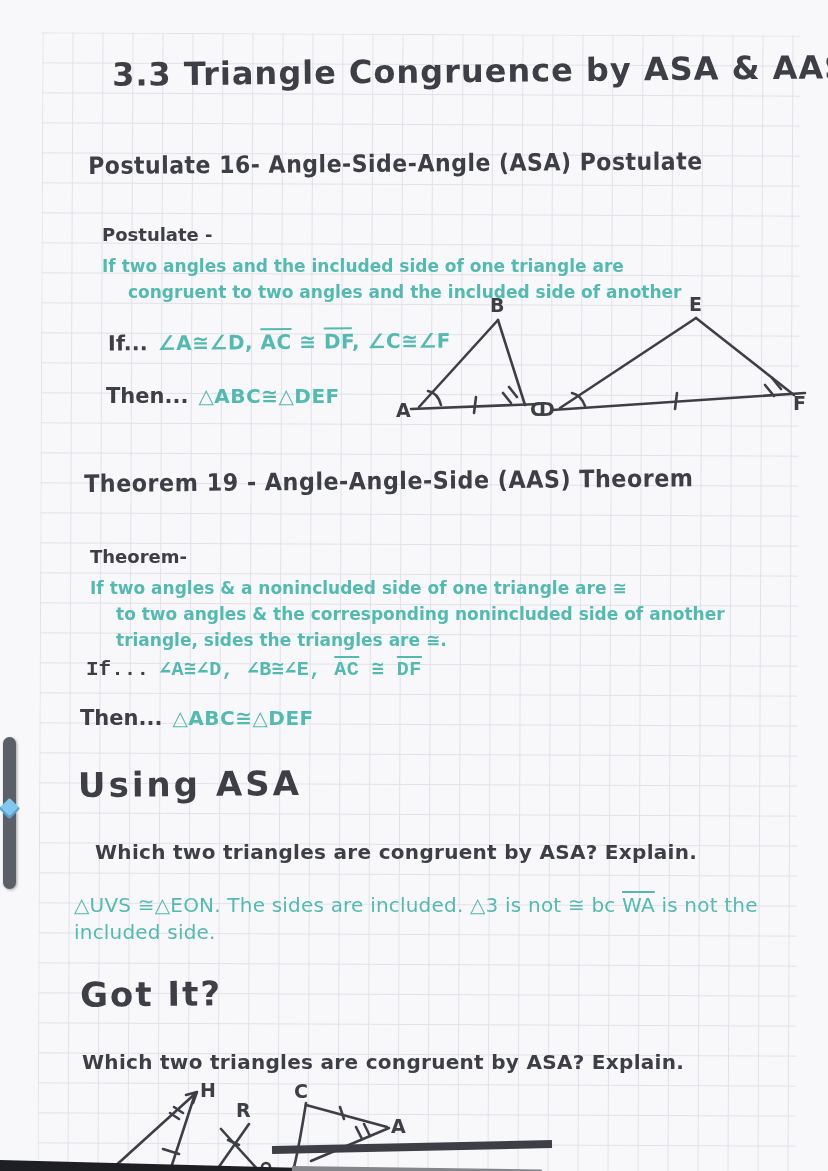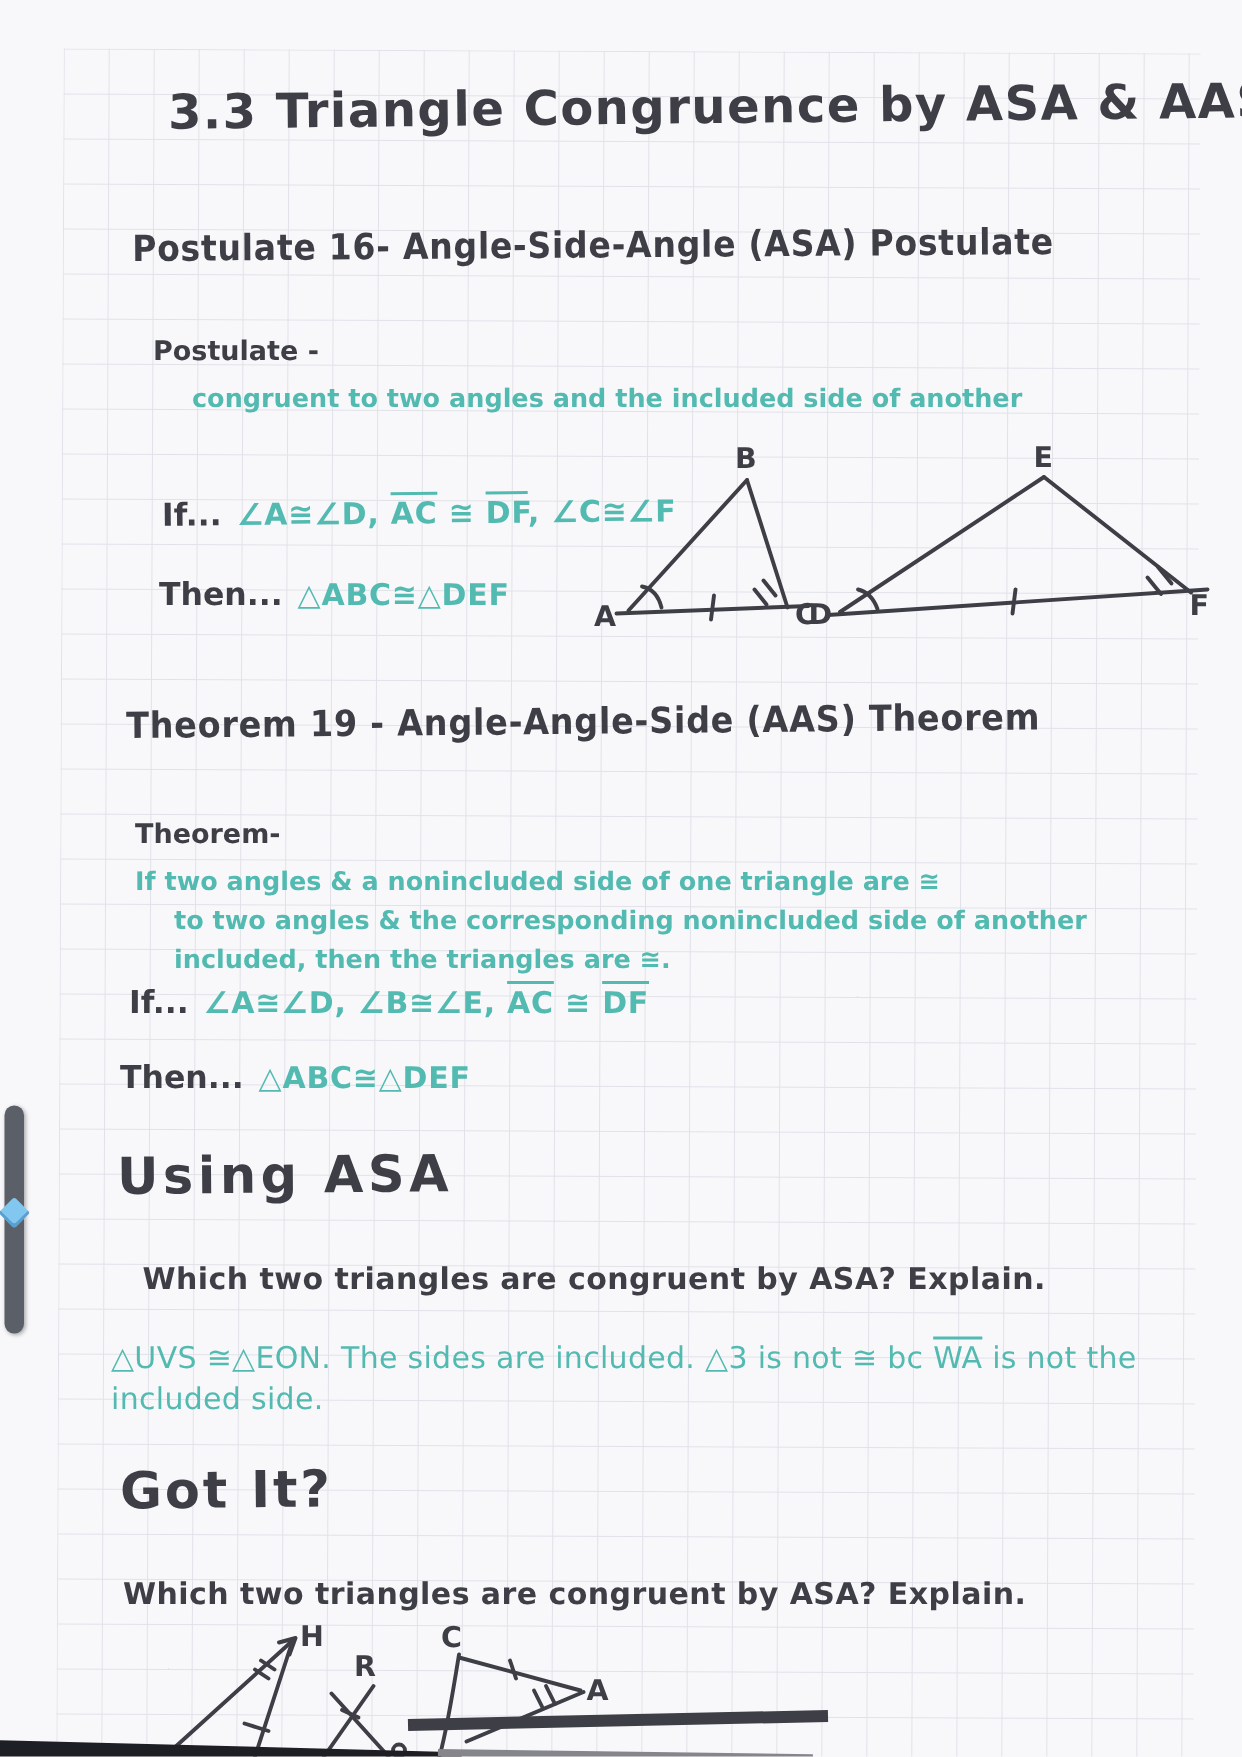--- a/index.html
+++ b/index.html
@@ -43,21 +43,21 @@
   .def-lines{font-size:17px; line-height:26px; color:var(--ink-teal); font-weight:bold;}
   .def-lines .l2,.def-lines .l3{margin-left:26px;}
   .post-def{left:102px; top:224px; width:700px;}
   .theo-def{left:90px; top:546px; width:730px;}
 
   .math-row{white-space:nowrap; font-size:20px;}
   .math-row .kw{font-weight:bold; font-size:21px; color:var(--ink-black); margin-right:10px;}
   .math-row .m{color:var(--ink-teal); font-weight:bold; letter-spacing:.5px;}
   .row-if1{left:108px; top:330px; transform:rotate(-.5deg);}
   .row-then1{left:106px; top:384px;}
-  .row-if2{left:86px; top:656px;}
+  .row-if2{left:86px; top:656px;font-family:Liberation Mono, monospace;}
   .row-then2{left:80px; top:706px;}
 
   .h-theorem{
     left:84px; top:470px; font-size:24px; font-weight:bold; white-space:nowrap;
     transform:scaleX(.93) rotate(-.5deg); transform-origin:left top; letter-spacing:.5px;
   }
   .h-using{left:78px; top:764px; font-size:34px; font-weight:bold; letter-spacing:3px; transform:rotate(-.5deg);}
   .question{font-size:20px; font-weight:bold; letter-spacing:.3px; white-space:nowrap;}
   .q-using{left:95px; top:840px;}
   .answer{
@@ -98,20 +98,21 @@
 
 <div class="grid-area"></div>
 
 <div class="abs page-title ink">3.3 Triangle Congruence by ASA &amp; AAS</div>
 
 <div class="abs h-postulate ink">Postulate 16- Angle-Side-Angle (ASA) Postulate</div>
 
 <div class="abs post-def def-block">
   <span class="term ink">Postulate -</span>
   <div class="def-lines">
+    <div class="l1">If two angles and the included side of one triangle are</div>
     <div class="l2">congruent to two angles and the included side of another</div>
   </div>
 </div>
 
 <div class="abs math-row row-if1">
   <span class="kw">If...</span><span class="m">∠A≅∠D, </span><span class="m ol">AC</span><span class="m"> ≅ </span><span class="m ol">DF</span><span class="m">, ∠C≅∠F</span>
 </div>
 
 <div class="abs math-row row-then1">
   <span class="kw">Then...</span><span class="m">△ABC≅△DEF</span>
@@ -140,21 +141,21 @@
   <text x="398" y="114">F</text>
 </svg>
 
 <div class="abs h-theorem ink">Theorem 19 - Angle-Angle-Side (AAS) Theorem</div>
 
 <div class="abs theo-def def-block">
   <span class="term ink">Theorem-</span>
   <div class="def-lines">
     <div class="l1">If two angles &amp; a nonincluded side of one triangle are ≅</div>
     <div class="l2">to two angles &amp; the corresponding nonincluded side of another</div>
-    <div class="l3">included, then the triangles are ≅.</div>
+    <div class="l3">triangle, sides the triangles are ≅.</div>
   </div>
 </div>
 
 <div class="abs math-row row-if2">
   <span class="kw">If...</span><span class="m">∠A≅∠D, ∠B≅∠E, </span><span class="m ol">AC</span><span class="m"> ≅ </span><span class="m ol">DF</span>
 </div>
 
 <div class="abs math-row row-then2">
   <span class="kw">Then...</span><span class="m">△ABC≅△DEF</span>
 </div>

